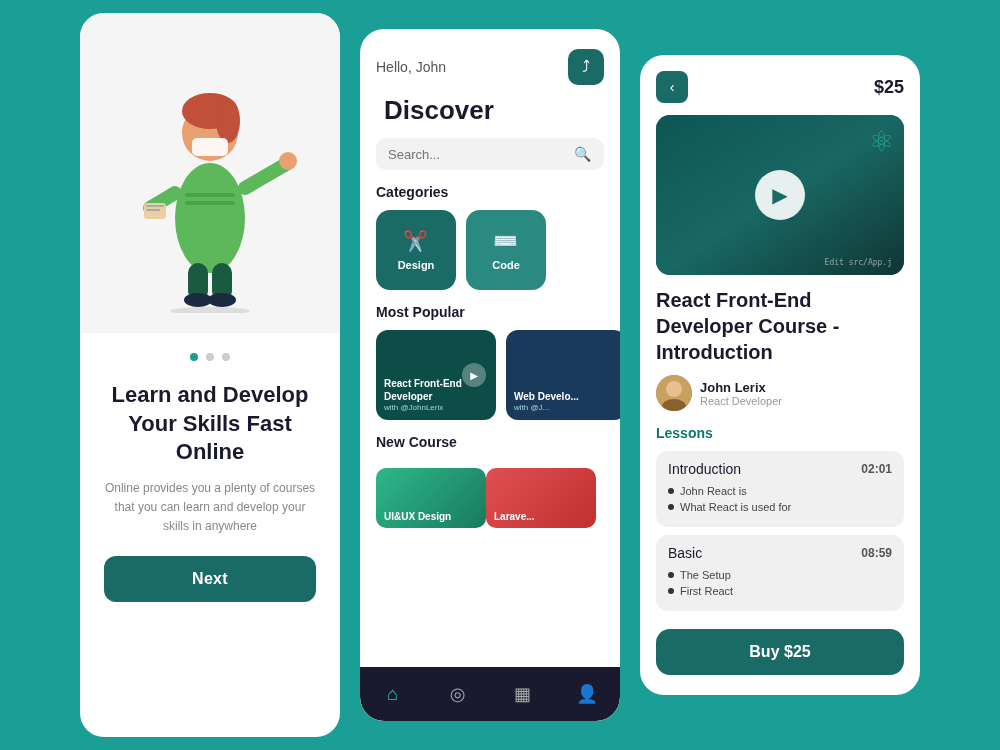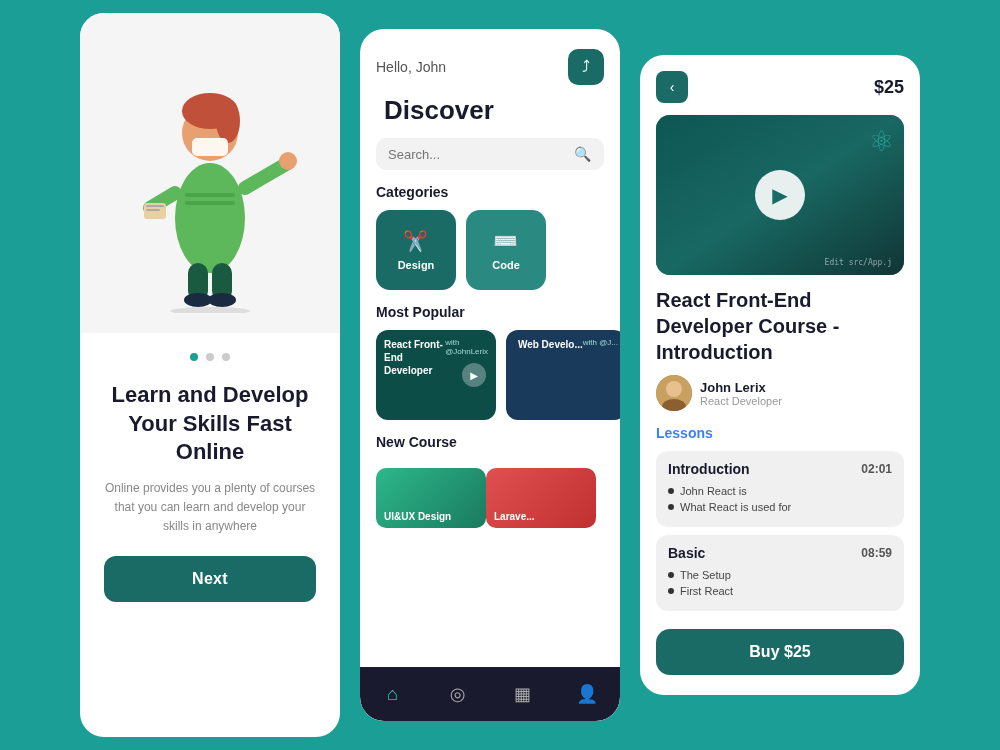--- a/index.html
+++ b/index.html
@@ -192,20 +192,21 @@
       background: #0d4d48;
       position: relative;
       overflow: hidden;
       flex-shrink: 0;
       cursor: pointer;
     }
     .popular-card .card-bg {
       width: 100%;
       height: 100%;
       display: flex;
+      flex-direction: column;
       justify-content: flex-end;
       padding: 8px;
       border-radius: 25px;
     }
     .popular-card .card-title {
       font-size: 10px;
       font-weight: 700;
       color: #fff;
       line-height: 1.3;
     }
@@ -381,38 +382,38 @@
       font-weight: 700;
       color: #1a1a2e;
     }
     .instructor-role {
       font-size: 11px;
       color: #999;
     }
     .lessons-title {
       font-size: 14px;
       font-weight: 700;
-      color: #3b82f6;
+      color: #0f766e;
       margin-bottom: 10px;
     }
     .lesson-card {
       background: #f0f0f0;
       border-radius: 12px;
       padding: 10px 12px;
       margin-bottom: 8px;
     }
     .lesson-header {
       display: flex;
       justify-content: space-between;
       align-items: center;
       margin-bottom: 8px;
     }
     .lesson-name {
       font-size: 14px;
-      font-weight: 700;
+      font-weight: 400;
       color: #1a1a2e;
     }
     .lesson-time {
       font-size: 12px;
       color: #555;
       font-weight: 600;
     }
     .lesson-item {
       display: flex;
       align-items: center;

